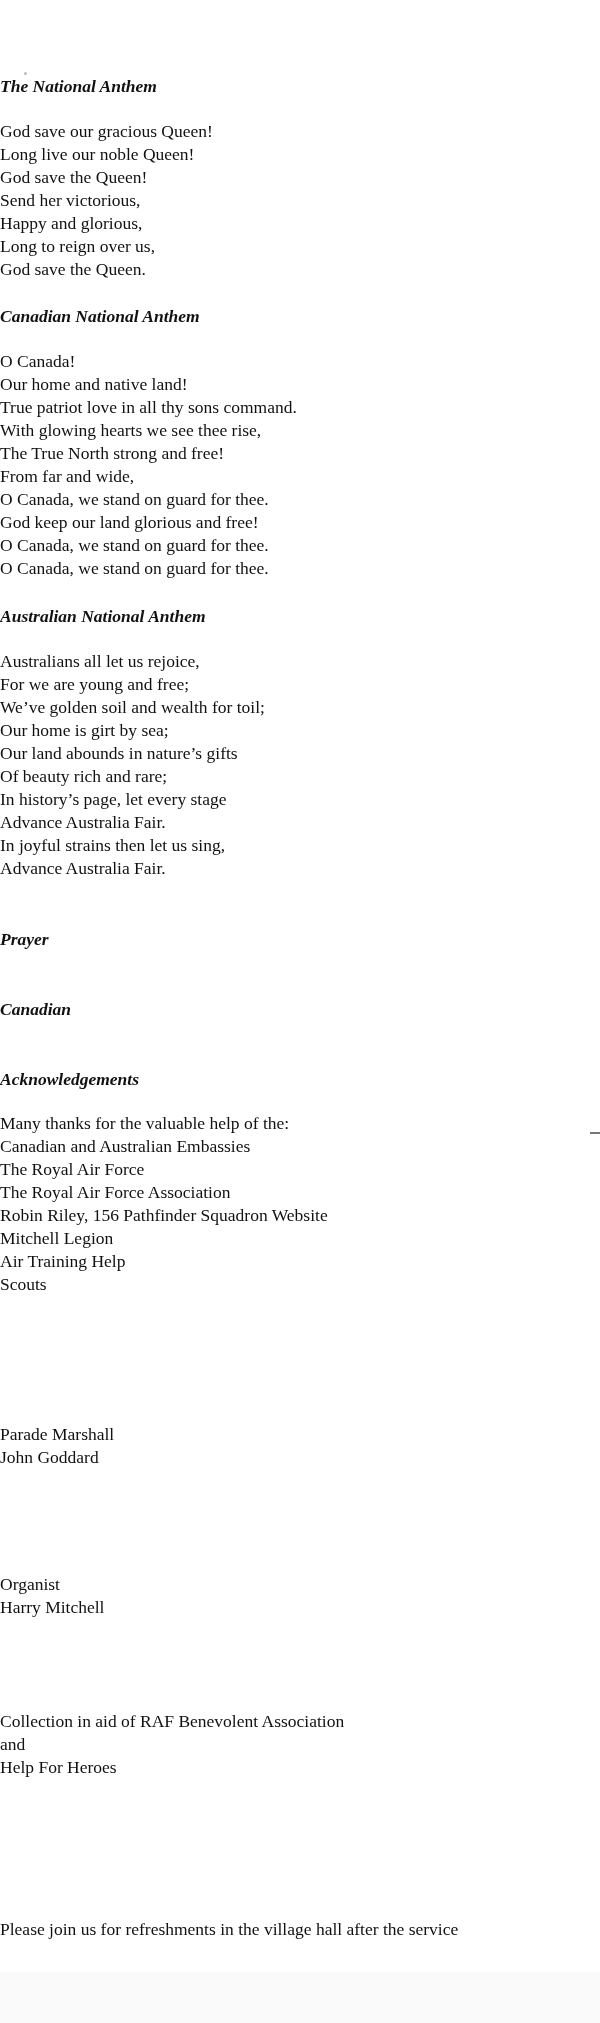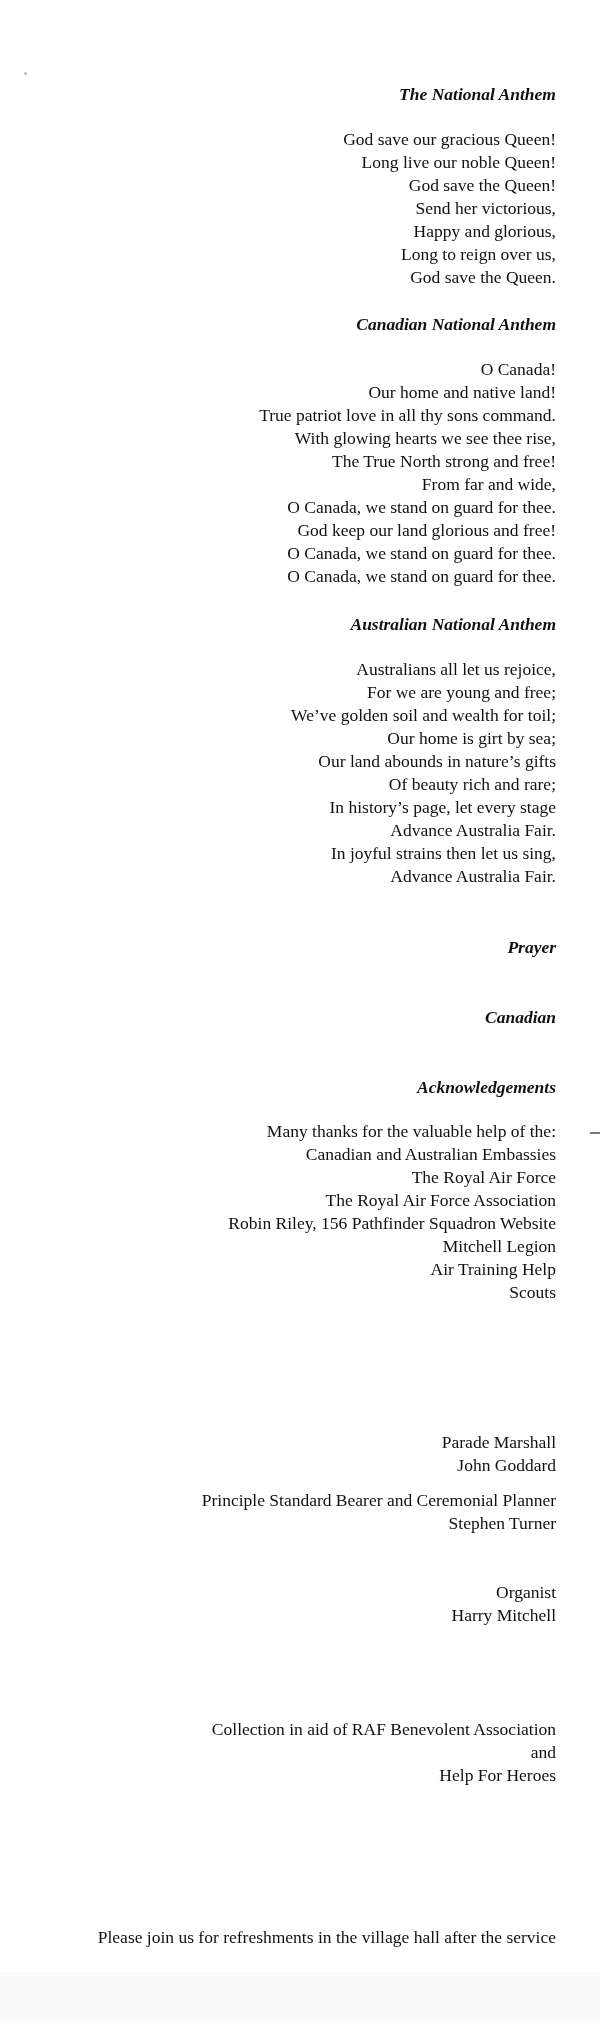--- a/index.html
+++ b/index.html
@@ -1,20 +1,20 @@
 <!DOCTYPE html>
 <html><head>
 <meta charset="utf-8">
 <style>
   html, body { margin:0; padding:0; background:#ffffff; }
   body { width:600px; height:2023px; position:relative; overflow:hidden;
          font-family:"Liberation Serif", "DejaVu Serif", serif; color:#111; }
   .page { position:absolute; left:0; top:0; width:600px; height:2023px; background:#fff; }
   .bottom-shade { position:absolute; left:0; top:1972px; width:600px; height:51px; background:#fafafa; }
-  .block { position:absolute; left:0; width:556px; text-align:right;margin-top:8px; }
+  .block { position:absolute; left:0; width:556px; text-align:left; }
   .heading { font-weight:bold; font-style:italic; font-size:17.5px; line-height:22px; }
   .lines { font-size:17.5px; line-height:23px; }
   .line { display:block; white-space:nowrap; }
   .edge-mark { position:absolute; left:590px; top:1132px; width:10px; height:2px; background:#777; }
   .speck { position:absolute; left:24px; top:72px; width:3px; height:3px; background:#bbb; border-radius:50%; }
 </style>
 </head>
 <body>
 
 <div class="page">
@@ -74,24 +74,20 @@
     <span class="line">Mitchell Legion</span>
     <span class="line">Air Training Help</span>
     <span class="line">Scouts</span>
   </div>
 
   <div class="block lines" style="top:1423px;">
     <span class="line">Parade Marshall</span>
     <span class="line">John Goddard</span>
   </div>
 
-  <div class="block lines" style="top:1481px;">
-    <span class="line">Principle Standard Bearer and Ceremonial Planner</span>
-    <span class="line">Stephen Turner</span>
-  </div>
 
   <div class="block lines" style="top:1573px;">
     <span class="line">Organist</span>
     <span class="line">Harry Mitchell</span>
   </div>
 
   <div class="block lines" style="top:1710px;">
     <span class="line">Collection in aid of RAF Benevolent Association</span>
     <span class="line">and</span>
     <span class="line">Help For Heroes</span>

